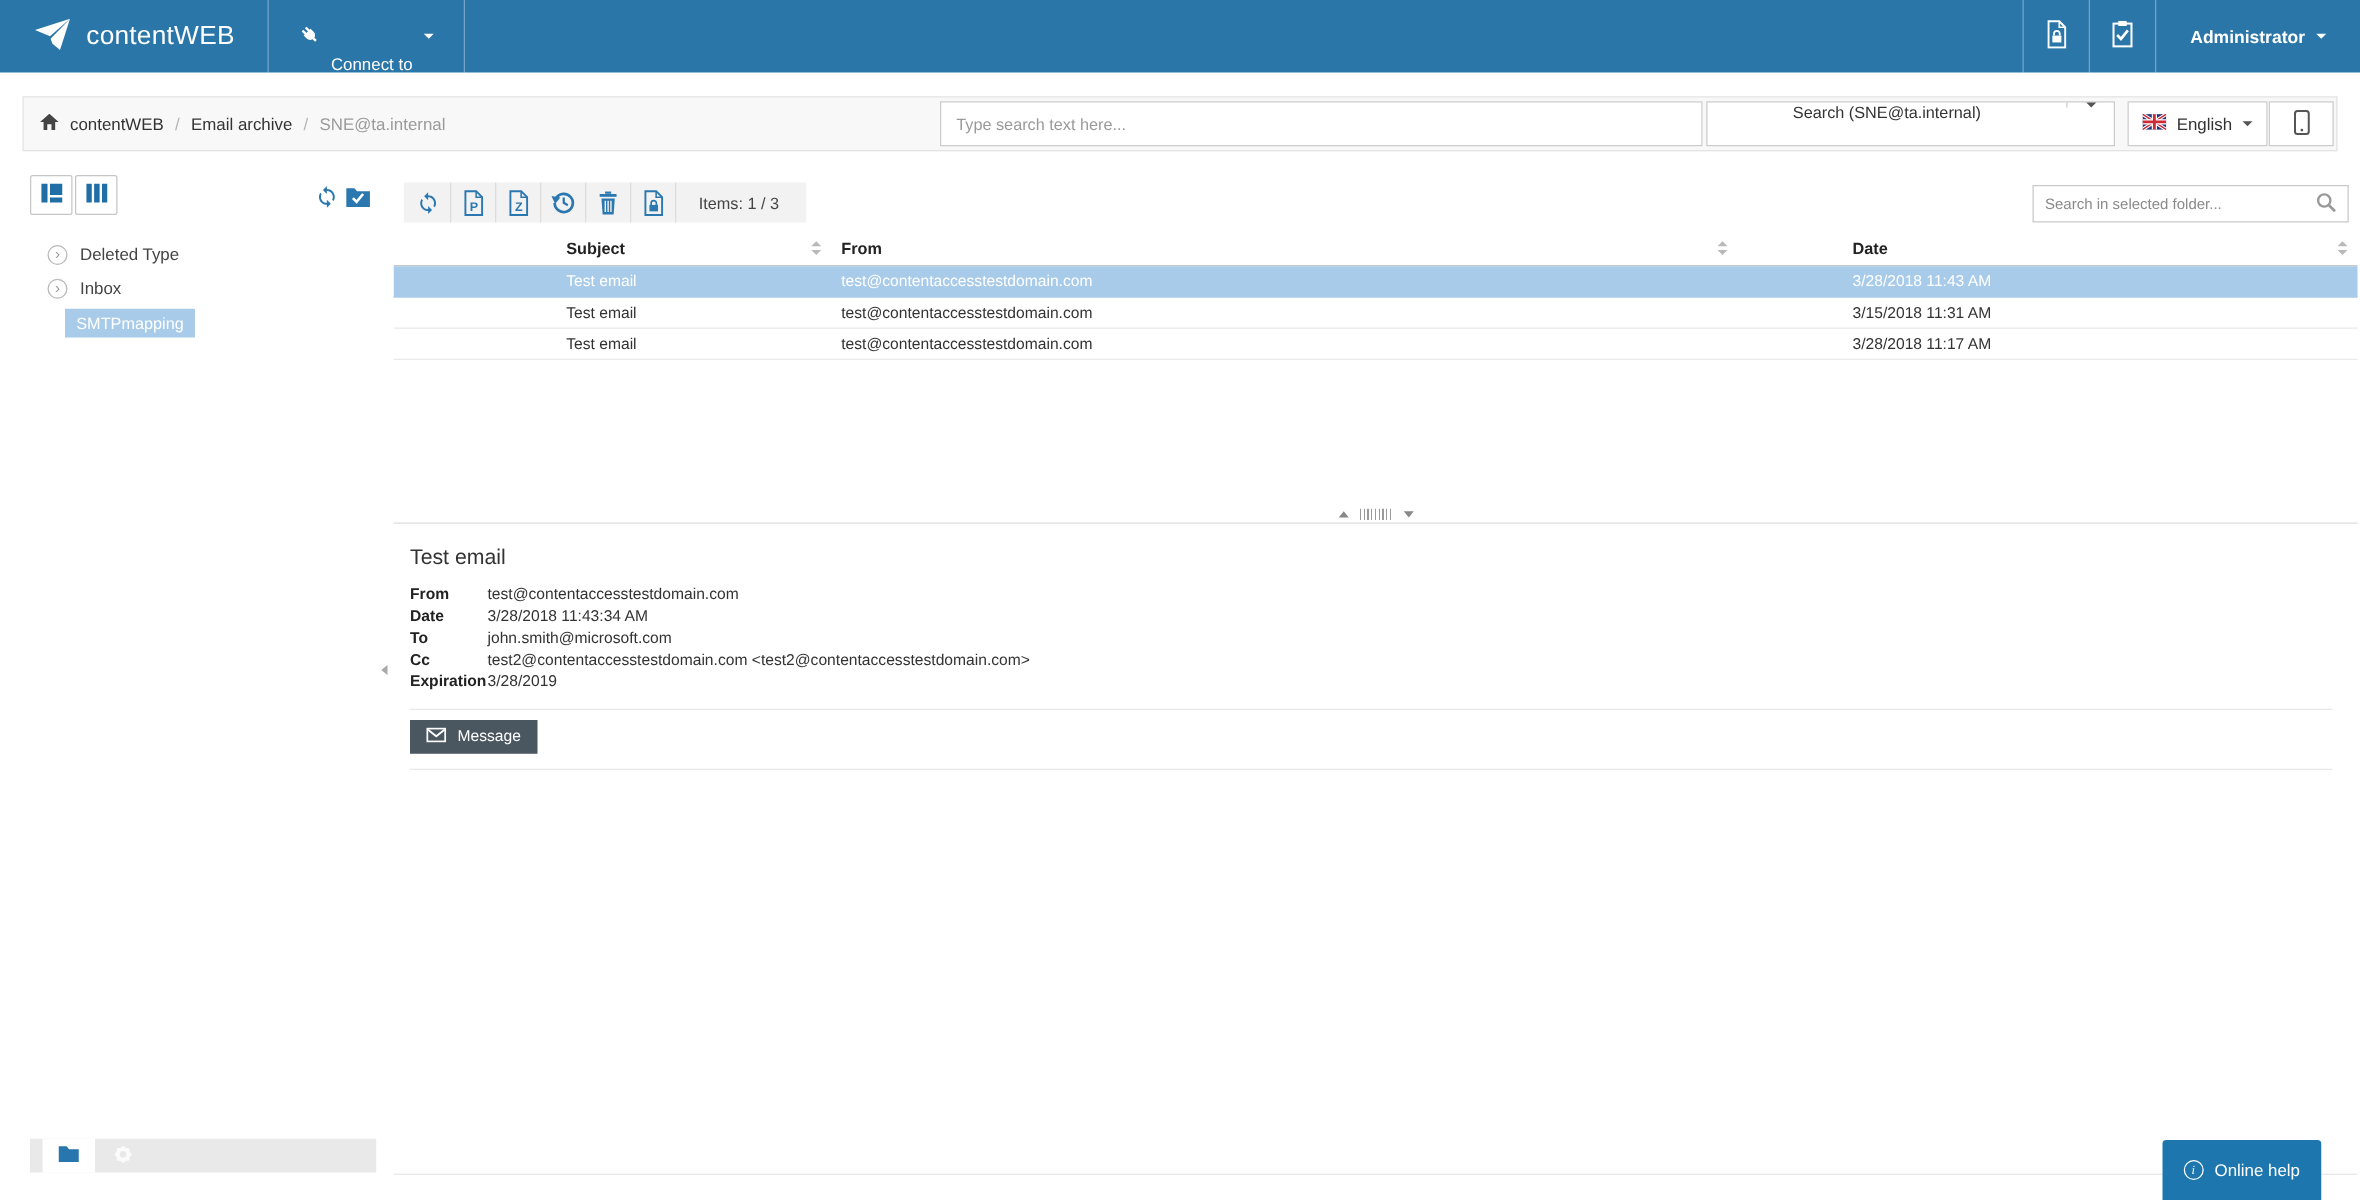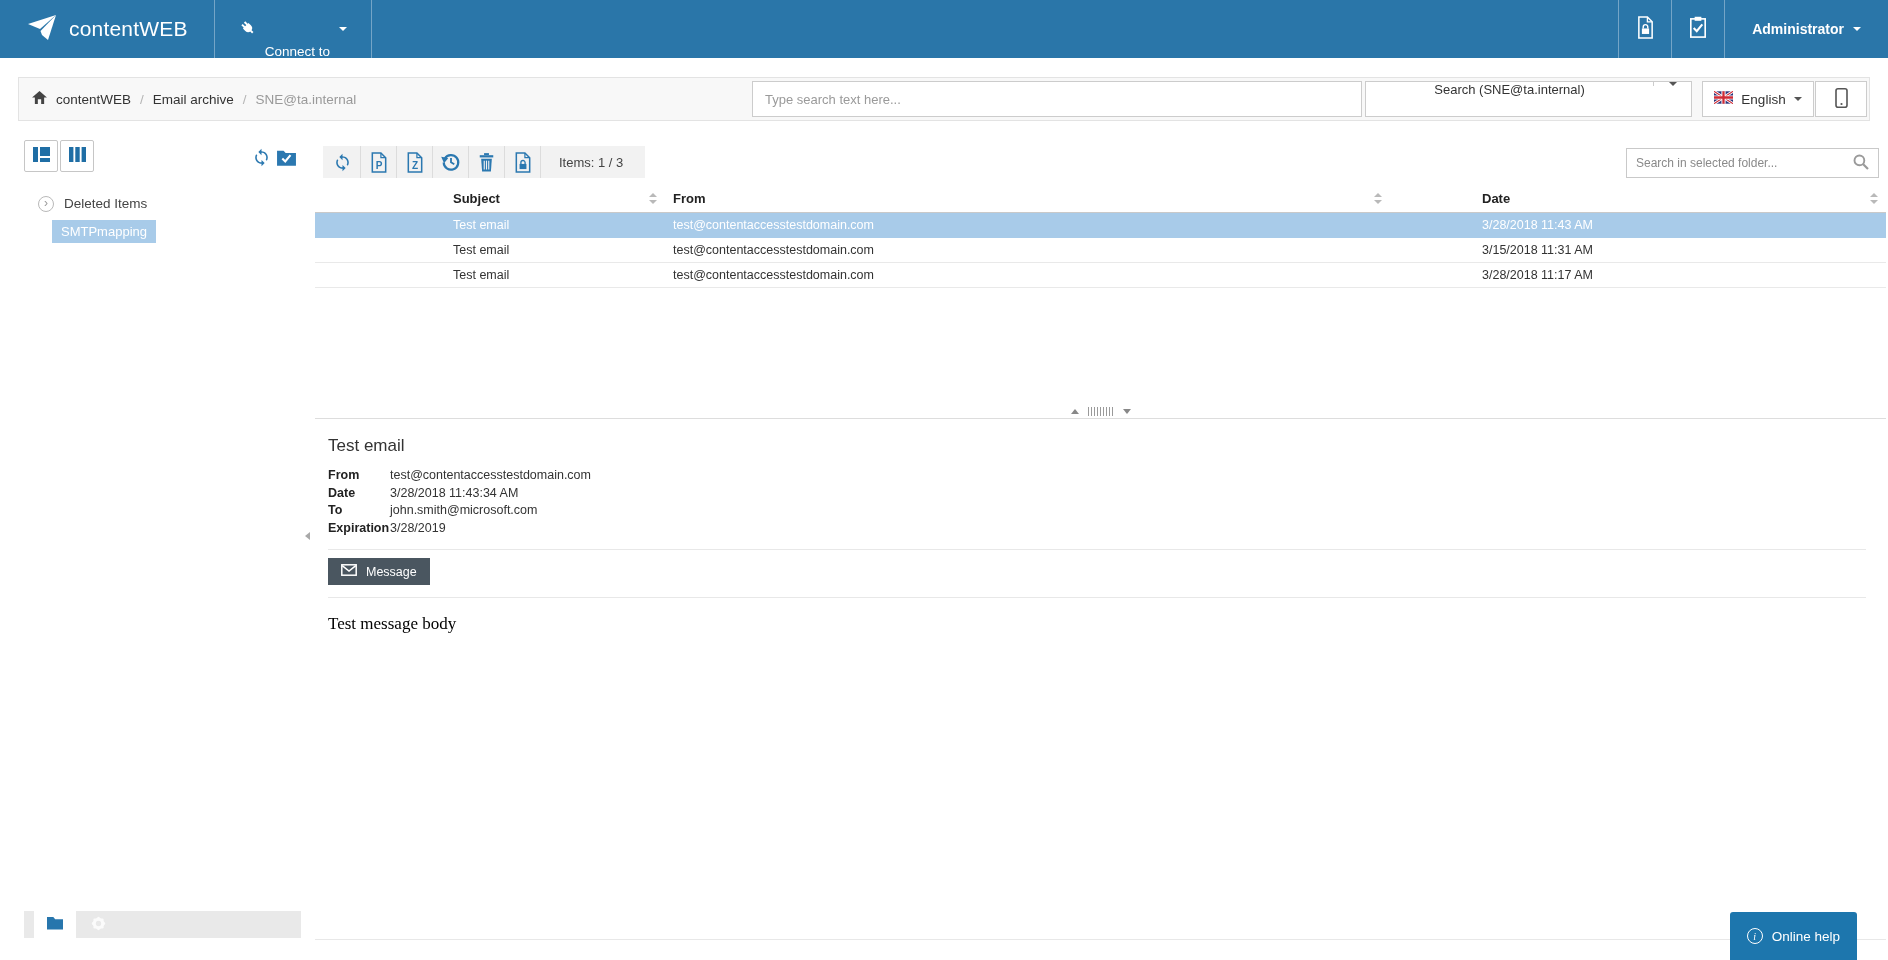--- a/index.html
+++ b/index.html
@@ -231,21 +231,25 @@
           <svg width="21" height="17" viewBox="0 0 20 16">
             <path d="M1 1.5 h6.2 l2 2.3 H19 v12 H1 z" fill="#2b78b0"></path>
             <polyline points="6,9 8.8,11.8 13.8,5.8" fill="none" stroke="#fff" stroke-width="2"></polyline>
           </svg>
         </span>
       </div>
     </div>
     <div class="tree">
       <div class="tree-item">
         <span class="tree-arrow"></span>
-        <span>Deleted Items</span>
+        <span>Deleted Type</span>
+      </div>
+      <div class="tree-item">
+        <span class="tree-arrow"></span>
+        <span>Inbox</span>
       </div>
       <span class="tree-child-sel">SMTPmapping</span>
     </div>
     <div class="side-bottom">
       <div class="side-tab-active">
         <span>
           <svg width="18" height="14" viewBox="0 0 18 14">
               <path d="M1 1 h6.3 l1.9 2.3 H17 v10.2 H1 z" fill="#2776ad"></path>
             </svg>
         </span>
@@ -404,35 +408,38 @@
       </div>
       <div class="pv-field">
         <span class="pv-flabel">Date</span>
         <span class="pv-fvalue">3/28/2018 11:43:34 AM</span>
       </div>
       <div class="pv-field">
         <span class="pv-flabel">To</span>
         <span class="pv-fvalue">john.smith@microsoft.com</span>
       </div>
       <div class="pv-field">
+        <span class="pv-flabel">Cc</span>
+        <span class="pv-fvalue">test2@contentaccesstestdomain.com &lt;test2@contentaccesstestdomain.com&gt;</span>
+      </div>
+      <div class="pv-field">
         <span class="pv-flabel">Expiration</span>
         <span class="pv-fvalue">3/28/2019</span>
       </div>
       <div class="pv-divider"></div>
       <div class="msg-btn">
         <span>
           <svg width="16" height="12" viewBox="0 0 16 12">
             <rect x="0.8" y="0.8" width="14.4" height="10.4" fill="none" stroke="#fff" stroke-width="1.5"></rect>
             <polyline points="1.2,1.6 8,7 14.8,1.6" fill="none" stroke="#fff" stroke-width="1.5"></polyline>
           </svg>
         </span>
         <span>Message</span>
       </div>
       <div class="pv-divider"></div>
-      <div class="pv-body">Test message body</div>
     </div>
   </div>
 
   <div class="help-btn">
     <span class="info-icon"></span>
     <span>Online help</span>
   </div>
 
 </div>
 

